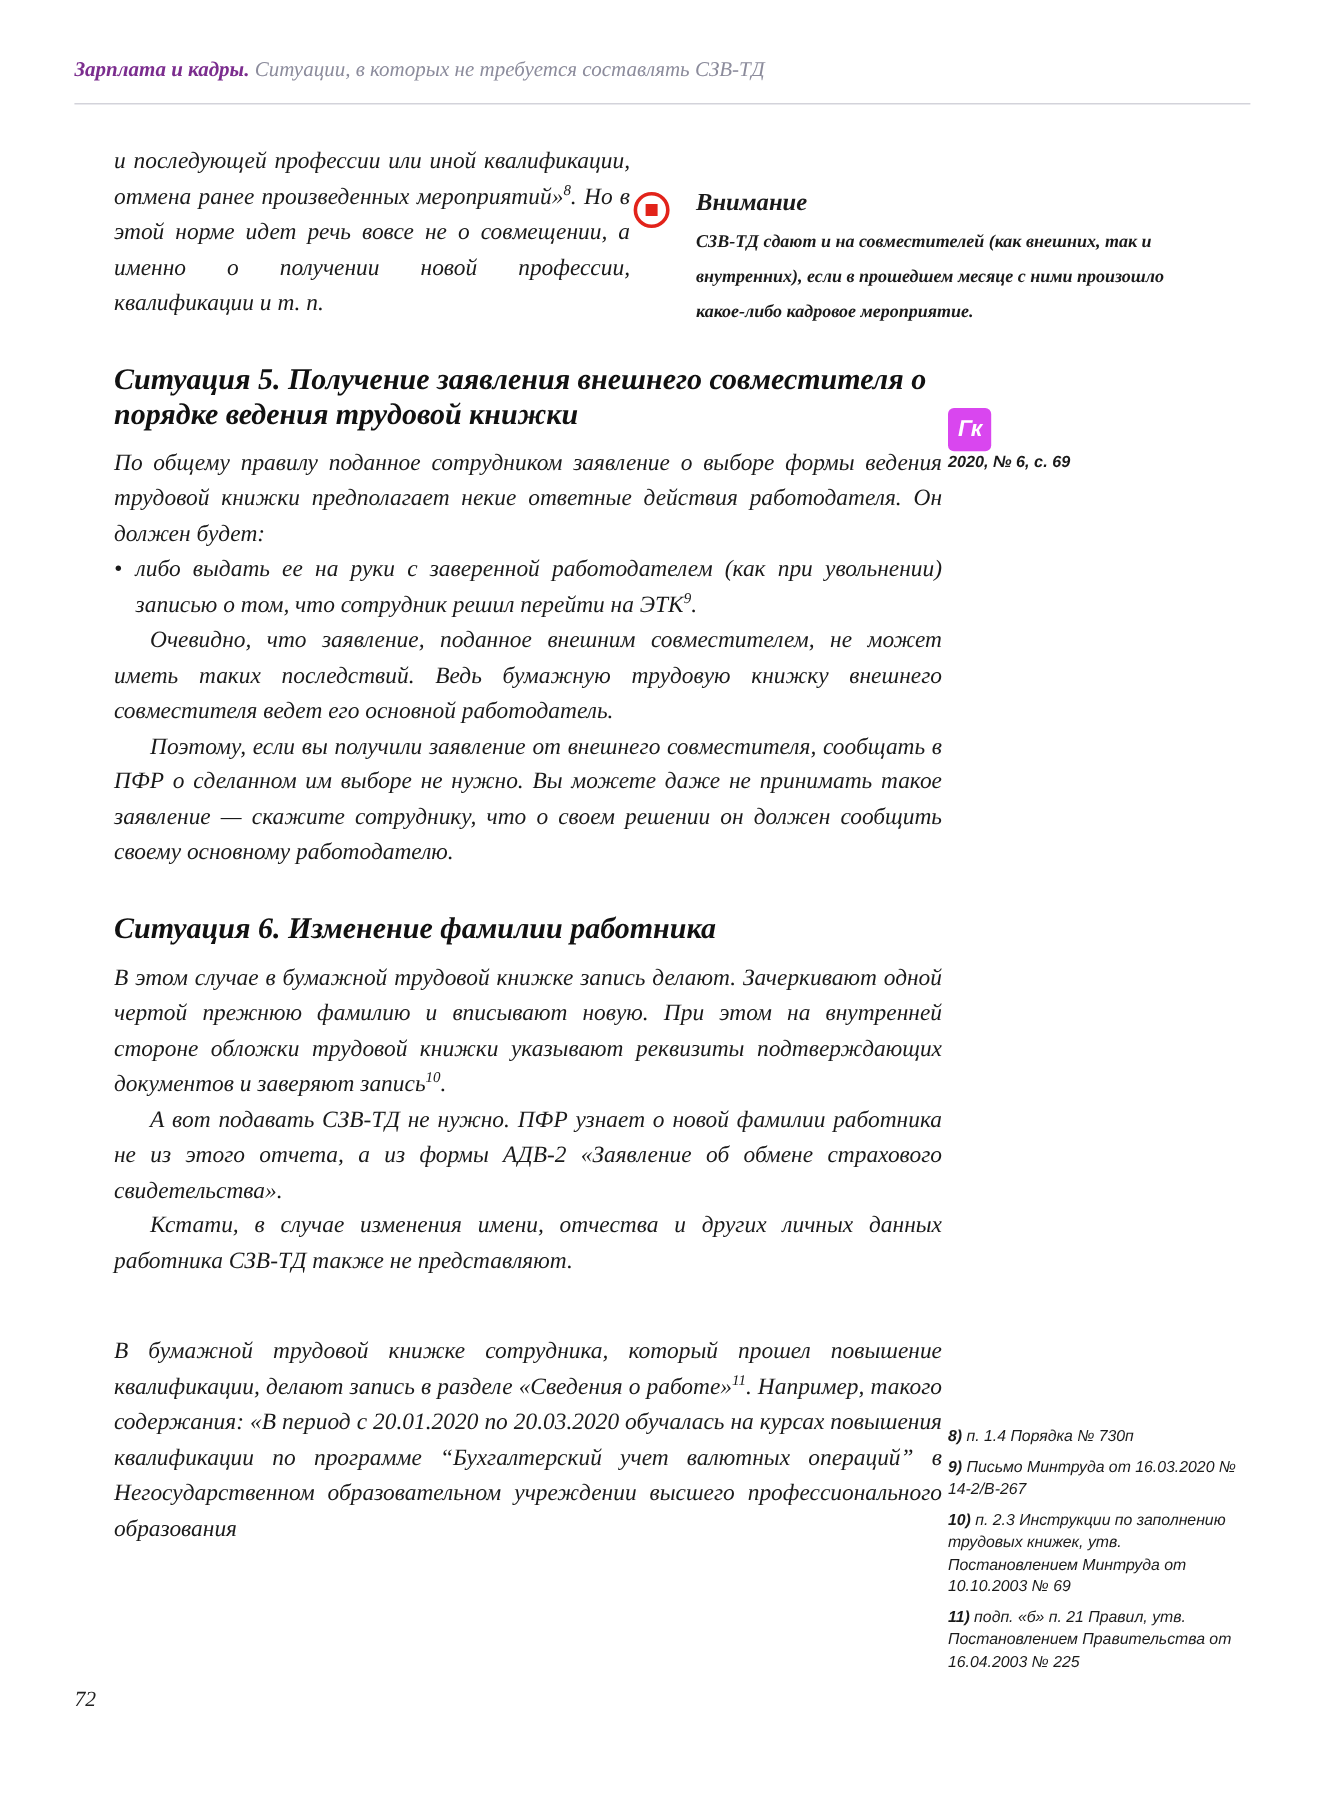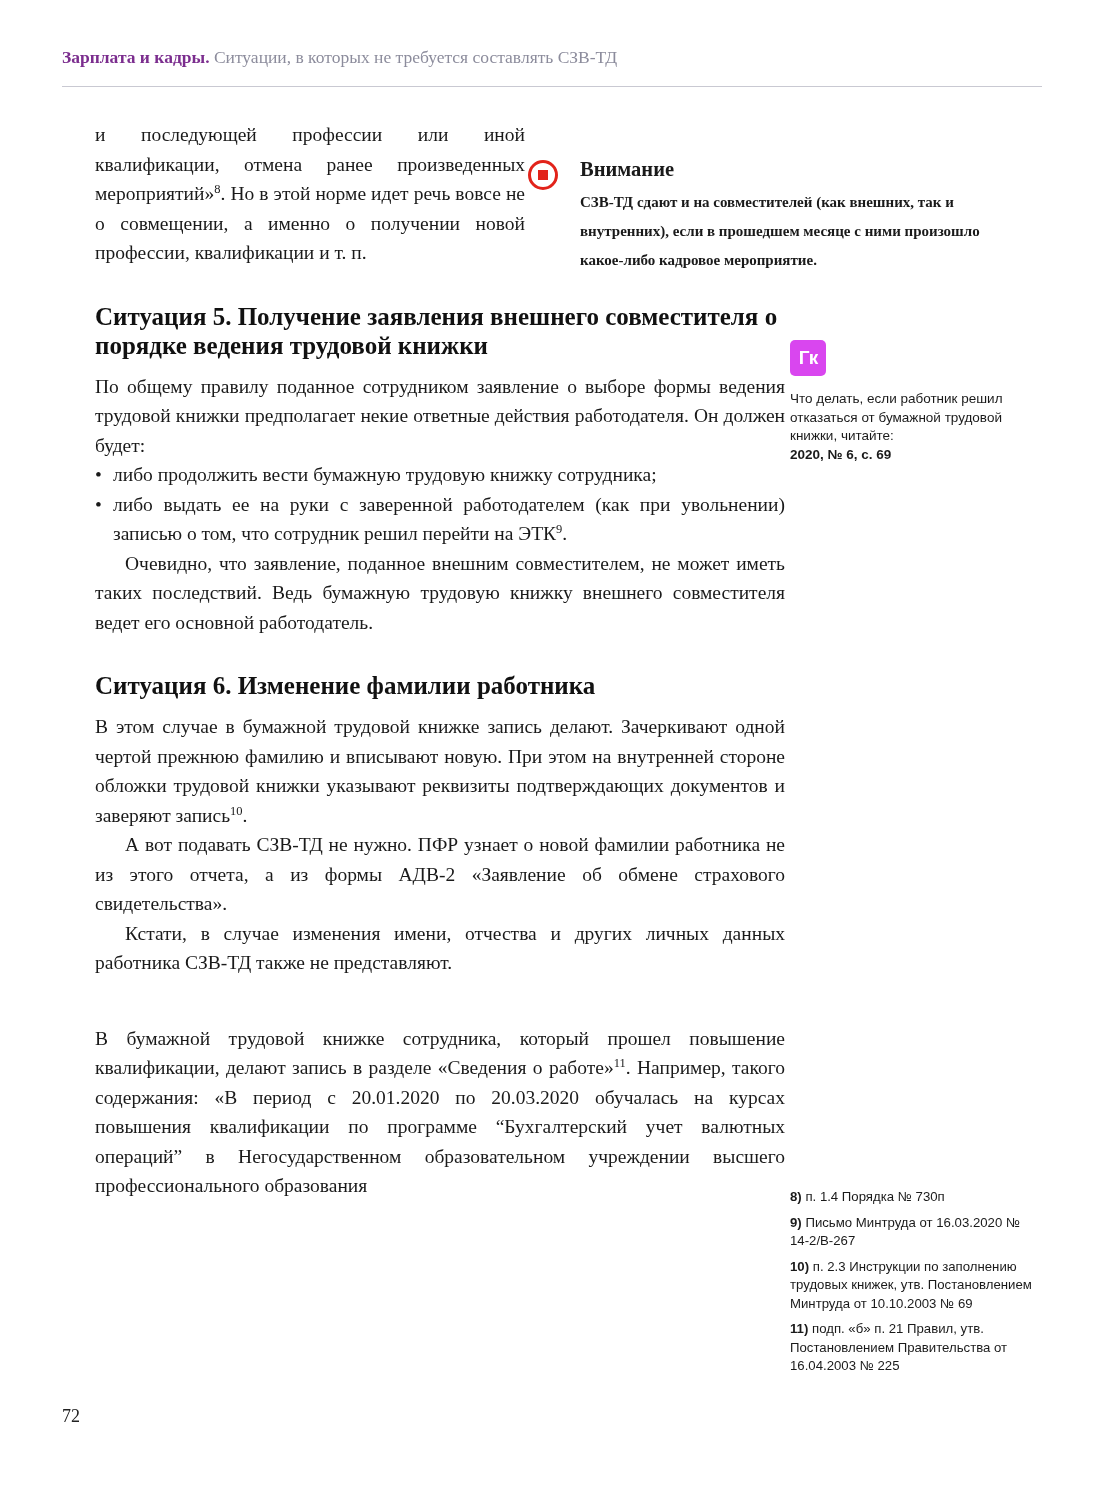--- a/index.html
+++ b/index.html
@@ -12,20 +12,21 @@
     height: 1500px;
     position: relative;
     font-family: "Liberation Serif", serif;
     color: #1a1a1a;
   }
   .page {
     position: relative;
     width: 1104px;
     height: 1112px;
     box-sizing: border-box;
+    font-style: italic;
   }
 
   
   .header {
     position: absolute;
     left: 62px;
     top: 46px;
     width: 980px;
     font-family: "Liberation Serif", serif;
     font-size: 17.5px;
@@ -223,42 +224,41 @@
   <div class="header-rule"></div>
 
   <div class="attention">
     <div class="att-icon"></div>
     <div class="att-title">Внимание</div>
     <div class="att-text">СЗВ-ТД сдают и на совместителей (как внешних, так и внутренних), если в прошедшем месяце с ними произошло какое-либо кадровое мероприятие.</div>
   </div>
 
   <div class="sidenote">
     <div class="gk-logo">Гк</div>
-    <div class="sidenote-text">Что делать, если работник решил отказаться от бумажной трудовой книжки, читайте:</div>
     <div class="sidenote-ref">2020, № 6, с. 69</div>
   </div>
 
   <div class="maincol">
 
     <p class="bodytext narrow"><span>и последующей профессии или иной квалификации, отмена ранее произведенных мероприятий»</span><sup>8</sup><span>. Но в этой норме идет речь вовсе не о совмещении, а именно о получении новой профессии, квалификации и т. п.</span></p>
 
     <div class="gap-lg"></div>
 
     <h2 class="sit">Ситуация 5. Получение заявления внешнего совместителя о порядке ведения трудовой книжки</h2>
 
     <div class="gap-sm"></div>
 
     <p class="bodytext">По общему правилу поданное сотрудником заявление о выборе формы ведения трудовой книжки предполагает некие ответные действия работодателя. Он должен будет:</p>
 
     <ul class="bullets">
-      <li>либо продолжить вести бумажную трудовую книжку сотрудника;</li>
       <li><span>либо выдать ее на руки с заверенной работодателем (как при увольнении) записью о том, что сотрудник решил перейти на ЭТК</span><sup>9</sup><span>.</span></li>
     </ul>
 
     <p class="bodytext indent">Очевидно, что заявление, поданное внешним совместителем, не может иметь таких последствий. Ведь бумажную трудовую книжку внешнего совместителя ведет его основной работодатель.</p>
+    <p class="bodytext indent">Поэтому, если вы получили заявление от внешнего совместителя, сообщать в ПФР о сделанном им выборе не нужно. Вы можете даже не принимать такое заявление — скажите сотруднику, что о своем решении он должен сообщить своему основному работодателю.</p>
 
     <div class="gap-lg"></div>
 
     <h2 class="sit">Ситуация 6. Изменение фамилии работника</h2>
 
     <div class="gap-sm"></div>
 
     <p class="bodytext"><span>В этом случае в бумажной трудовой книжке запись делают. Зачеркивают одной чертой прежнюю фамилию и вписывают новую. При этом на внутренней стороне обложки трудовой книжки указывают реквизиты подтверждающих документов и заверяют запись</span><sup>10</sup><span>.</span></p>
     <p class="bodytext indent">А вот подавать СЗВ-ТД не нужно. ПФР узнает о новой фамилии работника не из этого отчета, а из формы АДВ-2 «Заявление об обмене страхового свидетельства».</p>
     <p class="bodytext indent">Кстати, в случае изменения имени, отчества и других личных данных работника СЗВ-ТД также не представляют.</p>

